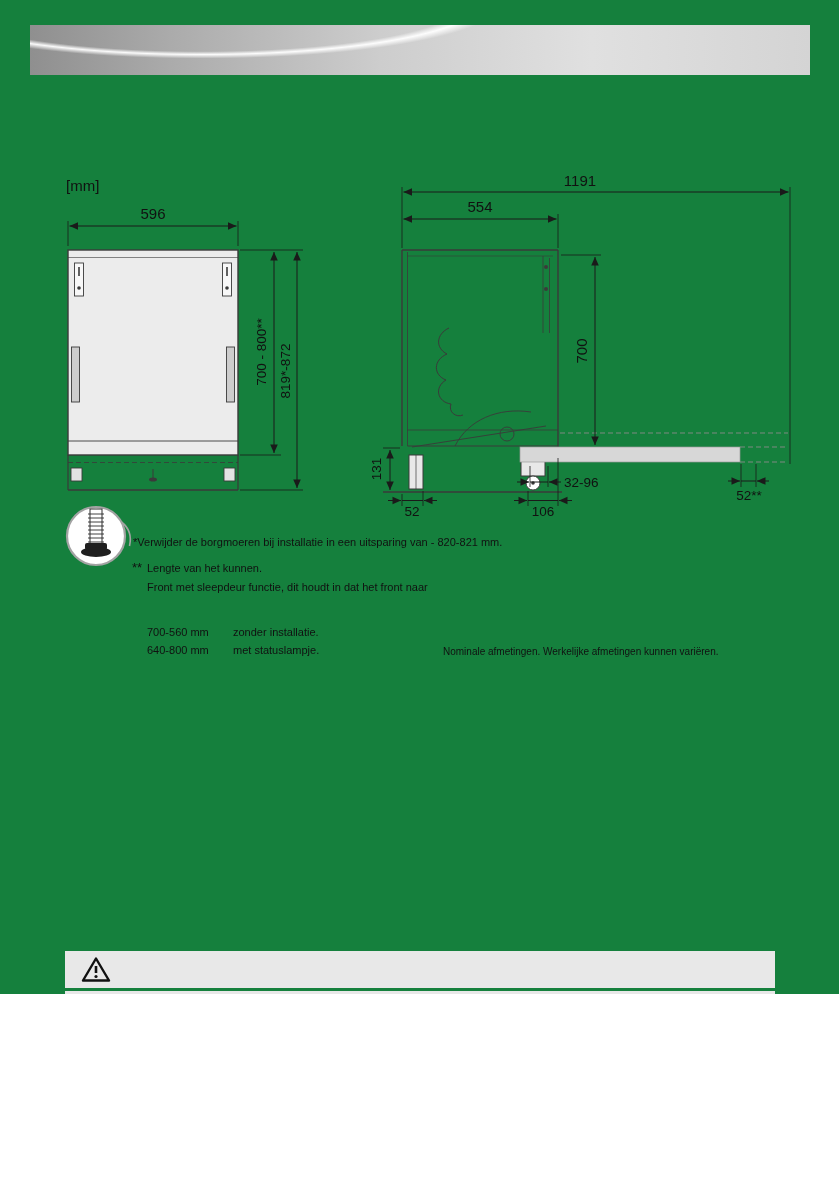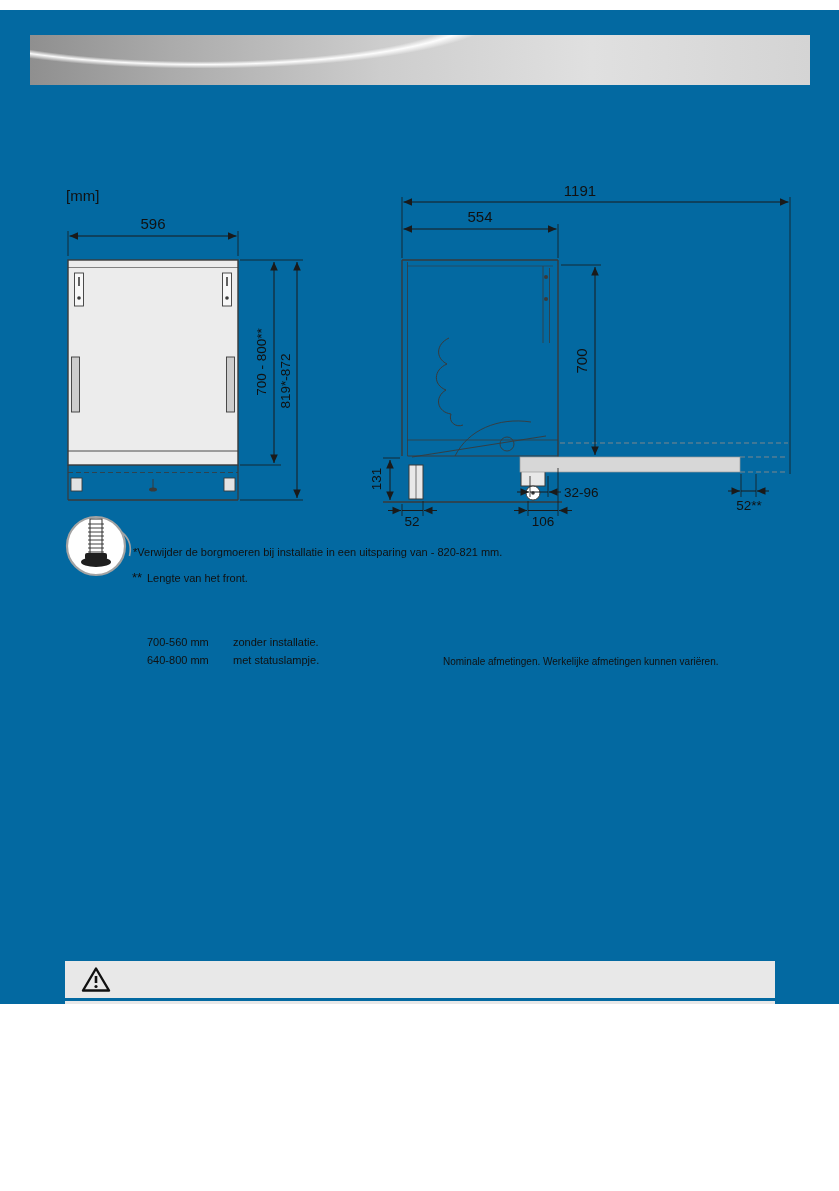--- a/index.html
+++ b/index.html
@@ -1,18 +1,18 @@
 <!DOCTYPE html>
 <html><head>
 <meta charset="utf-8">
 <style>
   * { margin:0; padding:0; box-sizing:border-box; }
   html,body { background:#ffffff; }
   body { font-family:"Liberation Sans", sans-serif; color:#111; }
-  .page { position:relative; width:839px; height:994px; background:#0369a1; overflow:hidden;margin-top:10px; }
+  .page { position:relative; width:839px; height:994px; background:#15803d; overflow:hidden; }
 
   .header-band{
     position:absolute; left:30px; top:25px; width:780px; height:50px;
     background:
       radial-gradient(ellipse 55% 160% at 22% -45%, rgba(255,255,255,0) 61%, rgba(255,255,255,0.95) 65%, rgba(255,255,255,0) 70%),
       linear-gradient(to right, #8f8f8f 0%, #ababab 18%, #cdcdcd 45%, #e0e0e0 72%, #d4d4d4 100%);
   }
 
   .unit-label{ position:absolute; left:66px; top:177px; font-size:15px; }
 
@@ -188,21 +188,22 @@
       <rect x="85" y="543" width="22" height="7" rx="2" fill="#1f1f1f" stroke="none"></rect>
       <ellipse cx="96" cy="552" rx="15" ry="5" fill="#1f1f1f" stroke="none"></ellipse>
     </g>
   </svg>
 
   <div class="note note1">
     <span>*</span><span>Verwijder de borgmoeren bij installatie in een uitsparing van - 820-821 mm.</span>
   </div>
 
   <div class="note n2marker">**</div>
-  <div class="note n2l1">Lengte van het front.</div>
+  <div class="note n2l1">Lengte van het kunnen.</div>
+  <div class="note n2l2">Front met sleepdeur functie, dit houdt in dat het front naar</div>
 
   <div class="note range1">
     <span class="rv">700-560 mm</span><span>zonder installatie.</span>
   </div>
   <div class="note range2">
     <span class="rv">640-800 mm</span><span>met statuslampje.</span>
   </div>
 
   <div class="note disclaimer">Nominale afmetingen. Werkelijke afmetingen kunnen variëren.</div>
 

